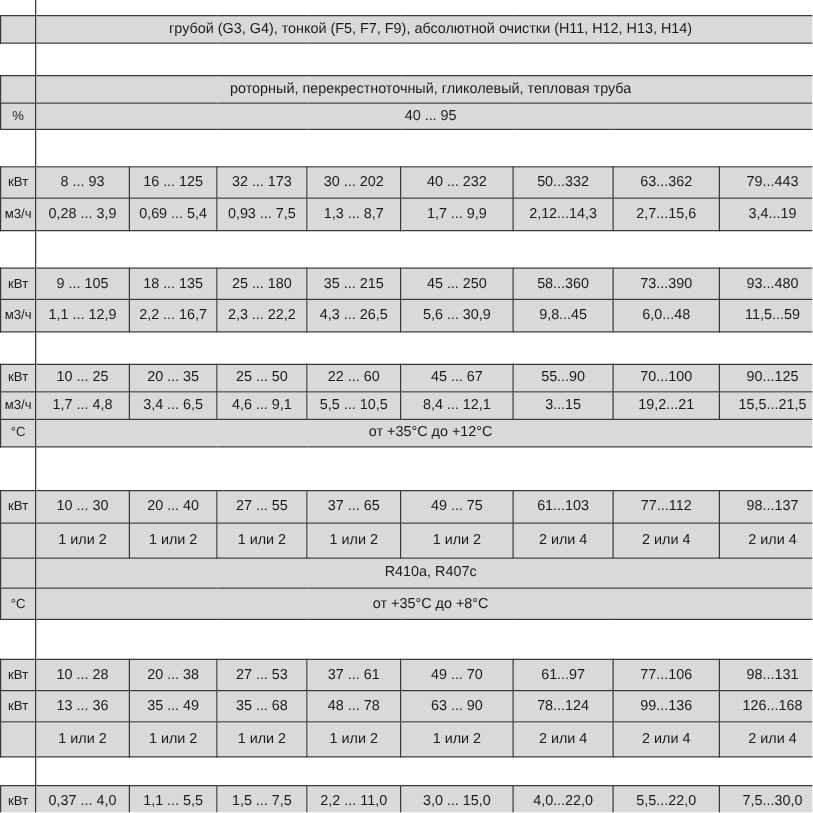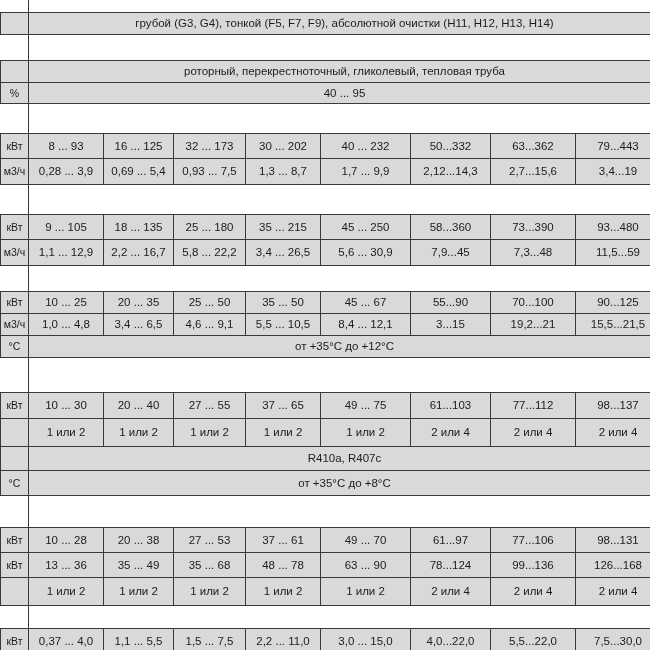--- a/index.html
+++ b/index.html
@@ -119,45 +119,45 @@
           <td>35 ... 215</td>
           <td>45 ... 250</td>
           <td>58...360</td>
           <td>73...390</td>
           <td>93...480</td>
         </tr>
         <tr class="band" style="height: 26px;">
           <td class="unit">м3/ч</td>
           <td>1,1 ... 12,9</td>
           <td>2,2 ... 16,7</td>
-          <td>5,8 ... 22,2</td>
-          <td>3,4 ... 26,5</td>
+          <td>2,3 ... 22,2</td>
+          <td>4,3 ... 26,5</td>
           <td>5,6 ... 30,9</td>
-          <td>7,9...45</td>
-          <td>7,3...48</td>
+          <td>9,8...45</td>
+          <td>6,0...48</td>
           <td>11,5...59</td>
         </tr>
         <tr class="spacer" style="height: 26px;">
           <td class="unit"></td>
           <td colspan="8"></td>
         </tr>
         <tr class="band" style="height: 22px;">
           <td class="unit">кВт</td>
           <td>10 ... 25</td>
           <td>20 ... 35</td>
           <td>25 ... 50</td>
-          <td>35 ... 50</td>
+          <td>22 ... 60</td>
           <td>45 ... 67</td>
           <td>55...90</td>
           <td>70...100</td>
           <td>90...125</td>
         </tr>
         <tr class="band" style="height: 22px;">
           <td class="unit">м3/ч</td>
-          <td>1,0 ... 4,8</td>
+          <td>1,7 ... 4,8</td>
           <td>3,4 ... 6,5</td>
           <td>4,6 ... 9,1</td>
           <td>5,5 ... 10,5</td>
           <td>8,4 ... 12,1</td>
           <td>3...15</td>
           <td>19,2...21</td>
           <td>15,5...21,5</td>
         </tr>
         <tr class="band" style="height: 22px;">
           <td class="unit">°С</td>

